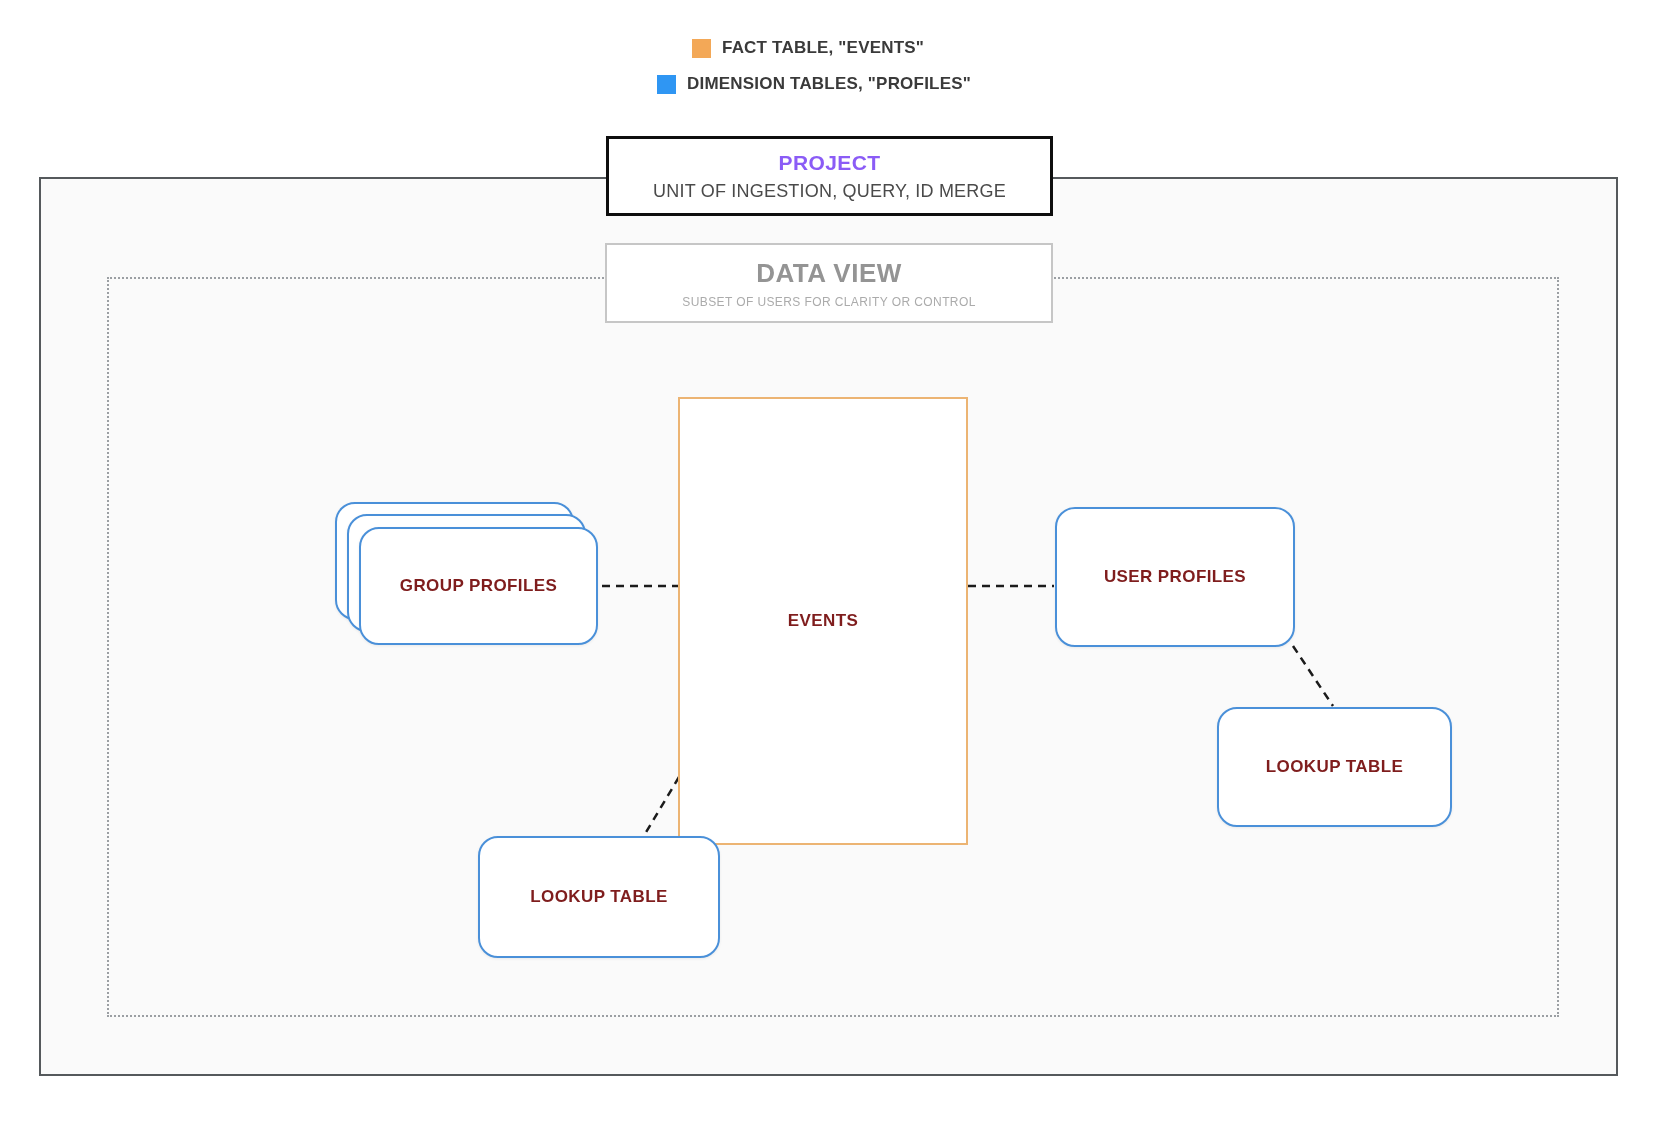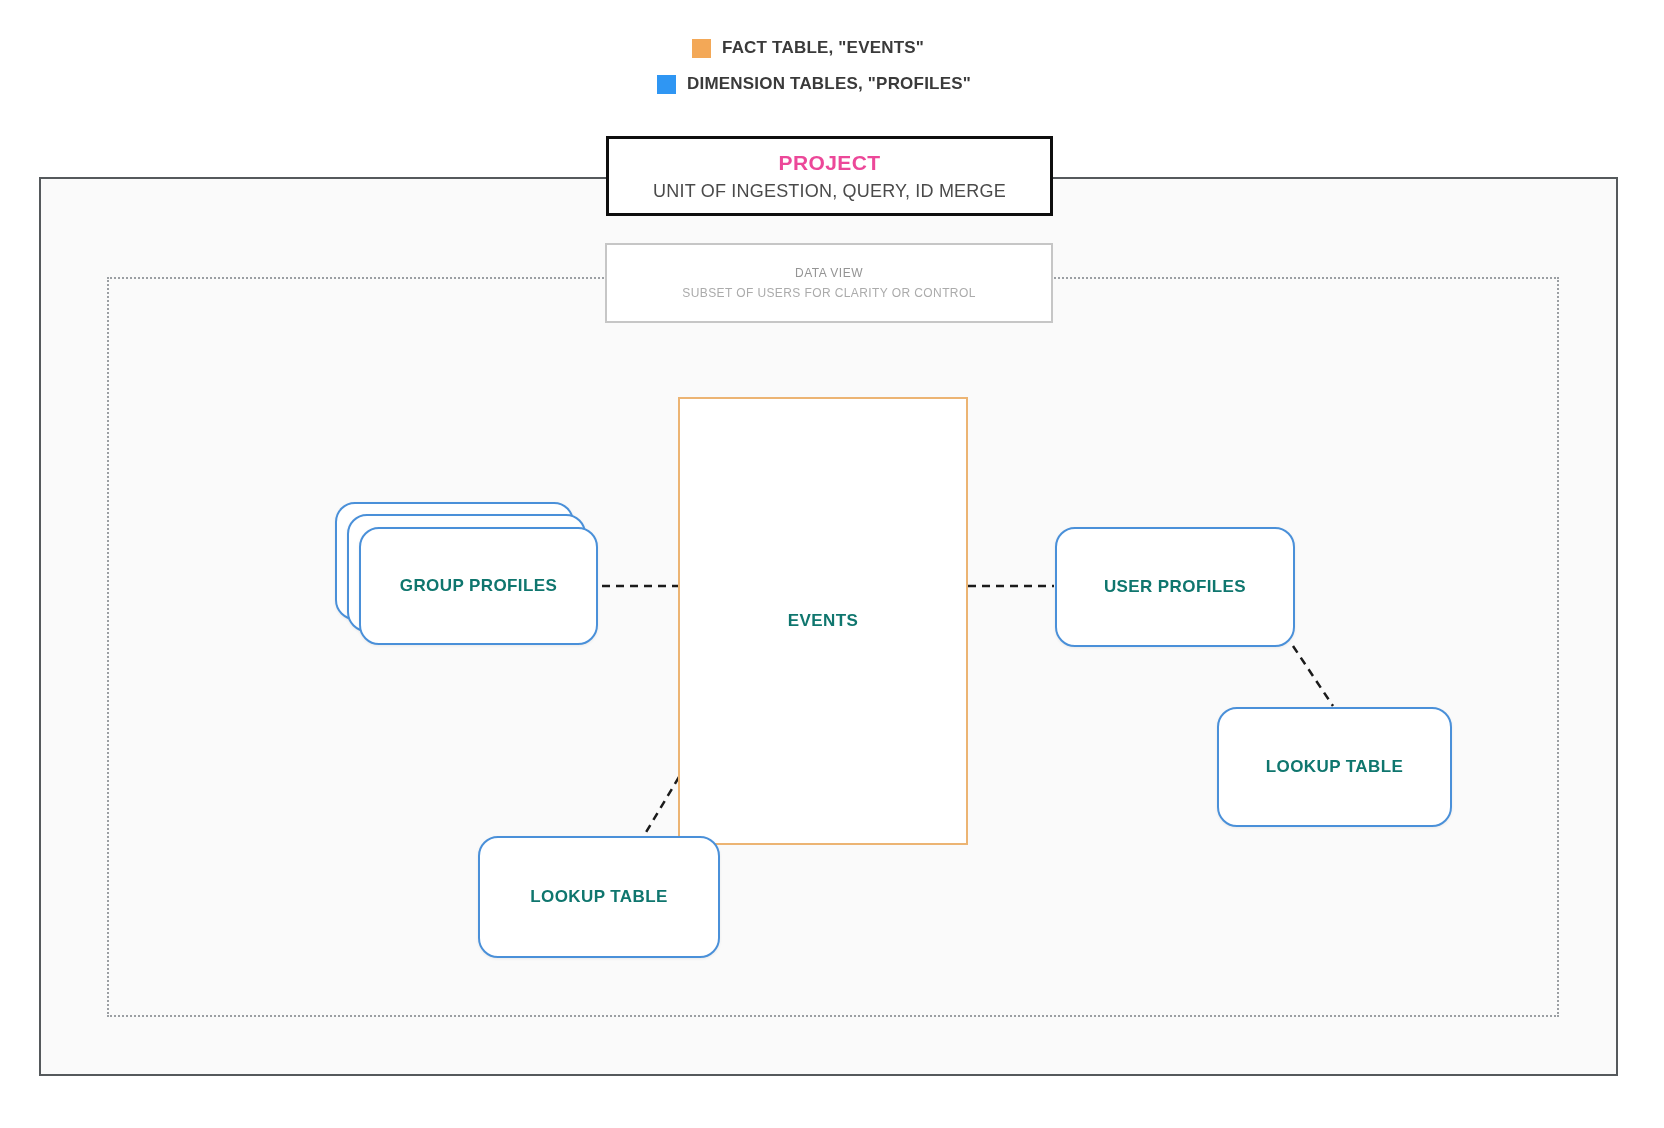--- a/index.html
+++ b/index.html
@@ -34,56 +34,56 @@
     position: absolute; left: 107px; top: 277px; width: 1452px; height: 740px;
     border: 2px dotted var(--color-dotted_border); z-index: 0;
   }
 
   
   .project-box {
     position: absolute; left: 606px; top: 136px; width: 447px; height: 80px;
     background: #ffffff; border: 3px solid #0e0e0e; z-index: 3;
     display: flex; flex-direction: column; align-items: center; justify-content: center; gap: 6px;
   }
-  .project-title { font-size: 21px; font-weight: bold; color: #ec4899; letter-spacing: 0.4px; }
+  .project-title { font-size: 21px; font-weight: bold; color: #8b5cf6; letter-spacing: 0.4px; }
   .project-subtitle { font-size: 18px; color: var(--color-text_gray); letter-spacing: 0.2px; }
 
   .dataview-box {
     position: absolute; left: 605px; top: 243px; width: 448px; height: 80px;
     background: #ffffff; border: 2px solid #c6c6c6; z-index: 3;
     display: flex; flex-direction: column; align-items: center; justify-content: center; gap: 6px;
   }
-  .dataview-title { font-size: 12px; font-weight: normal; color: var(--color-muted_title); letter-spacing: 0.5px; }
+  .dataview-title { font-size: 26px; font-weight: bold; color: var(--color-muted_title); letter-spacing: 0.5px; }
   .dataview-subtitle { font-size: 12px; color: var(--color-muted_subtitle); letter-spacing: 0.4px; }
 
   
   .connectors { position: absolute; left: 0; top: 0; width: 1664px; height: 1128px; z-index: 1; }
   .connectors line {
     stroke: var(--color-connector); stroke-width: 2.5; stroke-dasharray: 8 6;
   }
 
   
-  .node-label { font-size: 17px; font-weight: bold; color: #0f766e; letter-spacing: 0.4px; white-space: nowrap; text-align: right; }
+  .node-label { font-size: 17px; font-weight: bold; color: #7f1d1d; letter-spacing: 0.4px; white-space: nowrap; text-align: right; }
 
   .events-box {
     position: absolute; left: 678px; top: 397px; width: 290px; height: 448px;
     background: #ffffff; border: 2px solid var(--color-events_border); z-index: 2;
     display: flex; align-items: center; justify-content: center;
   }
 
   .card {
     position: absolute; background: #ffffff;
     border: 2px solid var(--color-dimension_border); border-radius: 20px; z-index: 2;
     display: flex; align-items: center; justify-content: center;
     box-shadow: 0 1px 3px rgba(0,0,0,0.07);
   }
   .card.stack-back   { left: 335px; top: 502px; width: 239px; height: 118px; }
   .card.stack-middle { left: 347px; top: 514px; width: 239px; height: 118px; }
   .card.stack-front  { left: 359px; top: 527px; width: 239px; height: 118px; }
-  .card.user-profiles { left: 1055px; top: 527px; width: 240px; height: 120px; }
+  .card.user-profiles { left: 1055px; top: 507px; width: 240px; height: 140px; }
   .card.lookup-right  { left: 1217px; top: 707px; width: 235px; height: 120px; }
   .card.lookup-bottom { left: 478px;  top: 836px; width: 242px; height: 122px; }
 </style>
 </head>
 <body>
 
 <div class="canvas">
 
   <div class="legend-row fact">
     <span class="swatch fact"></span>

